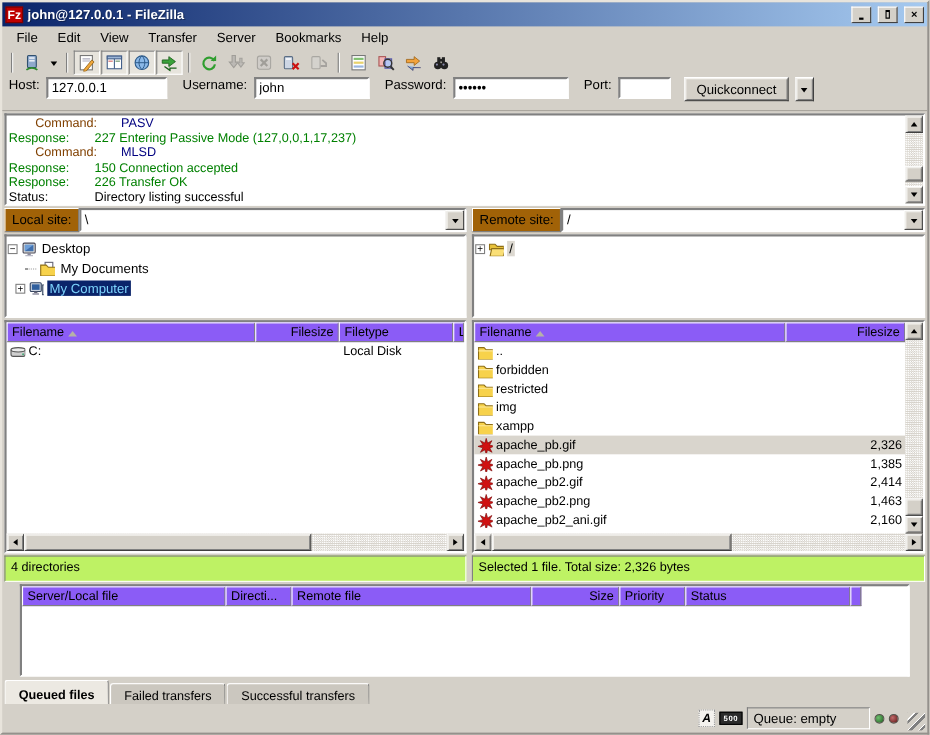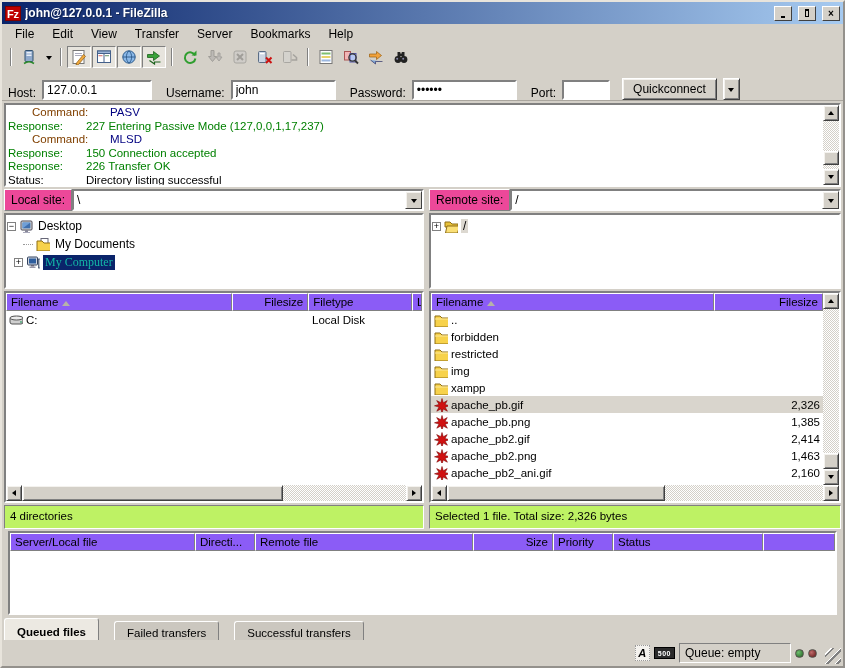--- a/index.html
+++ b/index.html
@@ -19,21 +19,21 @@
   .toolbar{height:26px;flex:0 0 26px;display:flex;align-items:center;padding:0 4px;gap:1px;}
   .tb-btn{width:24px;height:22px;display:flex;align-items:center;justify-content:center;border:1px solid transparent;background:transparent;padding:0;}
   .tb-btn.pressed{border-color:#808080 #fff #fff #808080;background:#e7e4dd;}
   .tb-btn.disabled{opacity:.4;filter:grayscale(1);}
   .tb-drop{width:13px;height:22px;display:flex;align-items:center;justify-content:center;border:1px solid transparent;background:transparent;padding:0;}
   .tb-sep{width:2px;height:18px;border-left:1px solid #808080;border-right:1px solid #fff;margin:0 4px;}
   .arr-d{width:0;height:0;border:3.5px solid transparent;border-top:4px solid #000;margin-top:4px;}
   svg.ic16{width:16px;height:16px;display:block;}
   svg.ic14{width:14px;height:14px;display:block;flex:0 0 14px;}
   
-  .quickbar{height:31px;flex:0 0 31px;display:flex;align-items:flex-end;padding:0 6px;gap:6px;font-size:12px;border-bottom:1px solid #aaa69e;}
+  .quickbar{height:31px;flex:0 0 31px;display:flex;align-items:flex-start;padding:0 6px;gap:6px;font-size:12px;border-bottom:1px solid #aaa69e;}
   .qc-label{white-space:nowrap;}
   input.field{height:20px;border:2px solid;border-color:#808080 #fff #fff #808080;background:#fff;font-family:"Liberation Sans","DejaVu Sans",sans-serif;font-size:12px;padding:1px 3px;}
   .btn{height:22px;background:#d4d0c8;border:1px solid;border-color:#fff #404040 #404040 #fff;box-shadow:inset 1px 1px 0 #f4f2ee,inset -1px -1px 0 #808080;font-size:12px;padding:0 10px;font-family:inherit;}
   .btn-drop{width:17px;height:22px;background:#d4d0c8;border:1px solid;border-color:#fff #404040 #404040 #fff;box-shadow:inset 1px 1px 0 #f4f2ee,inset -1px -1px 0 #808080;display:flex;align-items:center;justify-content:center;padding:0;}
   
   .log{flex:0 0 84px;margin:2px 2px 0 2px;background:#fff;border:2px solid;border-color:#808080 #fff #fff #808080;position:relative;overflow:hidden;font-size:11.5px;}
   .log-inner{padding:1px 2px;line-height:13.5px;}
   .log-line{display:flex;white-space:nowrap;}
   .log-label{width:78px;flex:0 0 78px;}
   .line-command .log-label{color:var(--log-command-label,#804000);margin-left:24px;}
@@ -51,49 +51,49 @@
   .tri-up{width:0;height:0;border:3.5px solid transparent;border-bottom:4.5px solid #000;margin-bottom:3px;}
   .tri-dn{width:0;height:0;border:3.5px solid transparent;border-top:4.5px solid #000;margin-top:3px;}
   .tri-l{width:0;height:0;border:3.5px solid transparent;border-right:4.5px solid #000;margin-right:3px;}
   .tri-r{width:0;height:0;border:3.5px solid transparent;border-left:4.5px solid #000;margin-left:3px;}
   
   .main{flex:1;display:flex;padding:2px;gap:5px;min-height:0;}
   .pane{display:flex;flex-direction:column;min-width:0;}
   .pane.local{flex:0 0 420px;}
   .pane.remote{flex:1;}
   .site-bar{height:22px;flex:0 0 22px;display:flex;align-items:stretch;font-size:12px;}
-  .site-label{background:#ec4899;border:1px solid;border-color:#fff #808080 #808080 #fff;padding:3px 6px;white-space:nowrap;}
+  .site-label{background:#a16207;border:1px solid;border-color:#fff #808080 #808080 #fff;padding:3px 6px;white-space:nowrap;}
   .combo{flex:1;display:flex;background:#fff;border:2px solid;border-color:#808080 #fff #fff #808080;}
   .combo-value{flex:1;padding:1px 3px;font-size:12px;line-height:16px;white-space:nowrap;overflow:hidden;}
   .combo-btn{width:17px;background:#d4d0c8;border:1px solid;border-color:#fff #404040 #404040 #fff;box-shadow:inset 1px 1px 0 #f4f2ee;display:flex;align-items:center;justify-content:center;padding:0;}
   .tree{flex:0 0 76px;margin-top:2px;background:#fff;border:2px solid;border-color:#808080 #fff #fff #808080;padding:2px 1px;font-size:12px;overflow:hidden;}
   .tree-row{display:flex;align-items:center;height:18px;gap:3px;white-space:nowrap;}
   .expander{width:9px;height:9px;flex:0 0 9px;border:1px solid #808080;background:#fff;font-size:9px;line-height:7px;text-align:center;color:#000;}
   .tree-label{padding:0 2px;}
-  .tree-label.selected{background:var(--selection,#0a246a);color:#14b8a6;font-family:Liberation Serif, serif;}
+  .tree-label.selected{background:var(--selection,#0a246a);color:#7dd3fc;}
   .tree-label.hilite{background:#dcd8d0;}
   .indent{width:13px;flex:0 0 13px;}
   .dotline{width:10px;flex:0 0 10px;border-top:1px dotted #9a9a9a;}
   
   .filelist{flex:1;margin-top:2px;background:#fff;border:2px solid;border-color:#808080 #fff #fff #808080;display:flex;flex-direction:column;position:relative;min-height:0;overflow:hidden;}
   .lheader{height:18px;flex:0 0 18px;display:flex;background:#d4d0c8;}
   .hcell{background:#8b5cf6;border:1px solid;border-color:#fff #808080 #808080 #fff;font-size:11.5px;padding:1px 4px;display:flex;align-items:center;gap:4px;overflow:hidden;white-space:nowrap;}
   .hcell.num{justify-content:flex-end;}
   .sort-asc{width:0;height:0;border:4px solid transparent;border-bottom:5px solid #b6b2a8;margin-bottom:2px;}
   .lbody{flex:1;overflow:hidden;font-size:11.5px;}
   .lrow{display:flex;align-items:center;height:17px;white-space:nowrap;}
   .lrow.selected{background:#d9d5cd;}
   .cell{display:flex;align-items:center;gap:3px;padding:0 3px;overflow:hidden;}
   .cell.num{justify-content:flex-end;}
   .pane-status{height:24px;flex:0 0 24px;margin-top:2px;background:#bef264;border:1px solid;border-color:#808080 #fff #fff #808080;font-size:11.5px;padding:4px 5px;white-space:nowrap;overflow:hidden;}
   .rem-vscroll{position:absolute;top:0;right:0;width:16px;bottom:16px;}
   .pad-for-vs{margin-right:16px;}
   
-  .queuewrap{flex:0 0 84px;margin:0 6px;background:#fff;border:2px solid;border-color:#808080 #fff #fff #808080;display:flex;flex-direction:column;overflow:hidden;}
-  .tabsrow{height:25px;flex:0 0 25px;display:flex;align-items:flex-end;padding:2px 2px 0 2px;gap:15px;}
+  .queuewrap{flex:0 0 84px;margin:0 16px;background:#fff;border:2px solid;border-color:#808080 #fff #fff #808080;display:flex;overflow:hidden;}
+  .tabsrow{height:25px;flex:0 0 25px;display:flex;align-items:flex-end;padding:2px 2px 0 2px;gap:1px;}
   .tab{height:19px;background:#cbc7bf;border:1px solid;border-color:#fff #808080 #808080 #fff;border-bottom:none;border-radius:3px 3px 0 0;font-size:11.5px;padding:3px 12px 0 12px;color:#000;}
   .tab.active{height:22px;background:#ece9e2;font-weight:bold;padding-top:4px;}
   
   .statusbar{height:26px;flex:0 0 26px;display:flex;align-items:center;gap:4px;padding:2px 2px 2px 6px;}
   .sb-spacer{flex:1;}
   .ascii-ind{width:15px;height:16px;border:1px dotted #9a9a9a;background:#f4f2ee;color:#000;font-weight:bold;font-style:italic;font-size:11px;text-align:center;line-height:15px;}
   .speed-badge{height:12px;background:#2b2b2b;color:#fff;font-size:7px;font-weight:bold;line-height:11px;padding:0 3px;border:1px solid #000;letter-spacing:.5px;}
   .queue-panel{width:112px;height:20px;border:1px solid;border-color:#808080 #fff #fff #808080;background:#d4d0c8;font-size:12px;padding:2px 5px;white-space:nowrap;overflow:hidden;}
   .led{width:9px;height:9px;border-radius:50%;border:1px solid #55524c;}
   .led.green{background:radial-gradient(circle at 35% 35%,#6fbf6f,#1e5c1e);}

